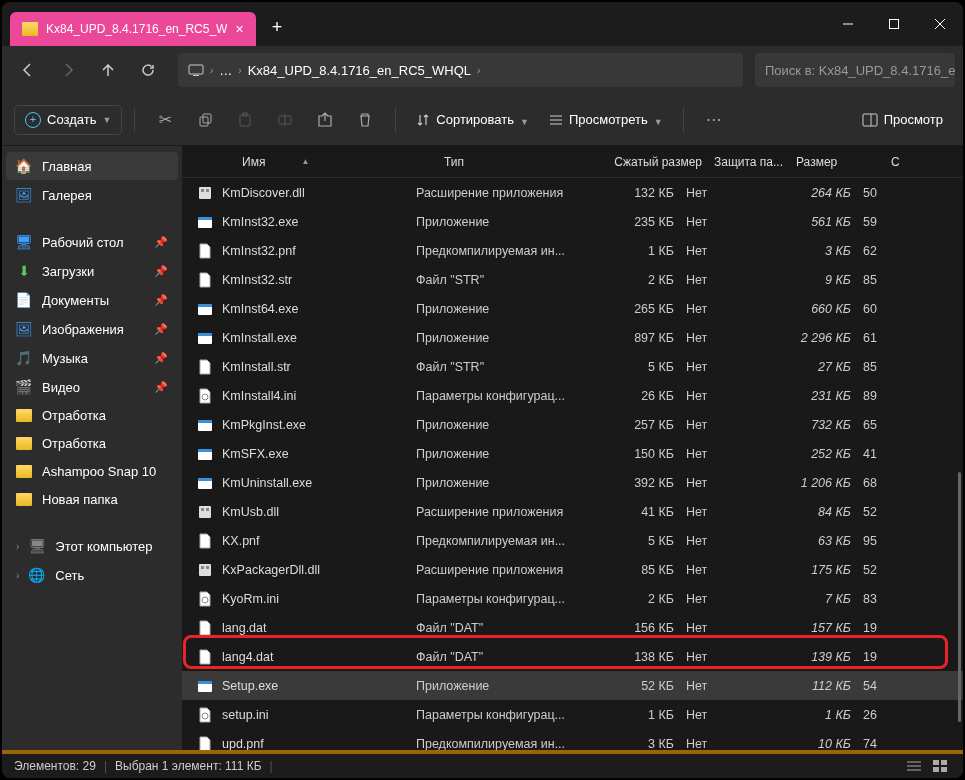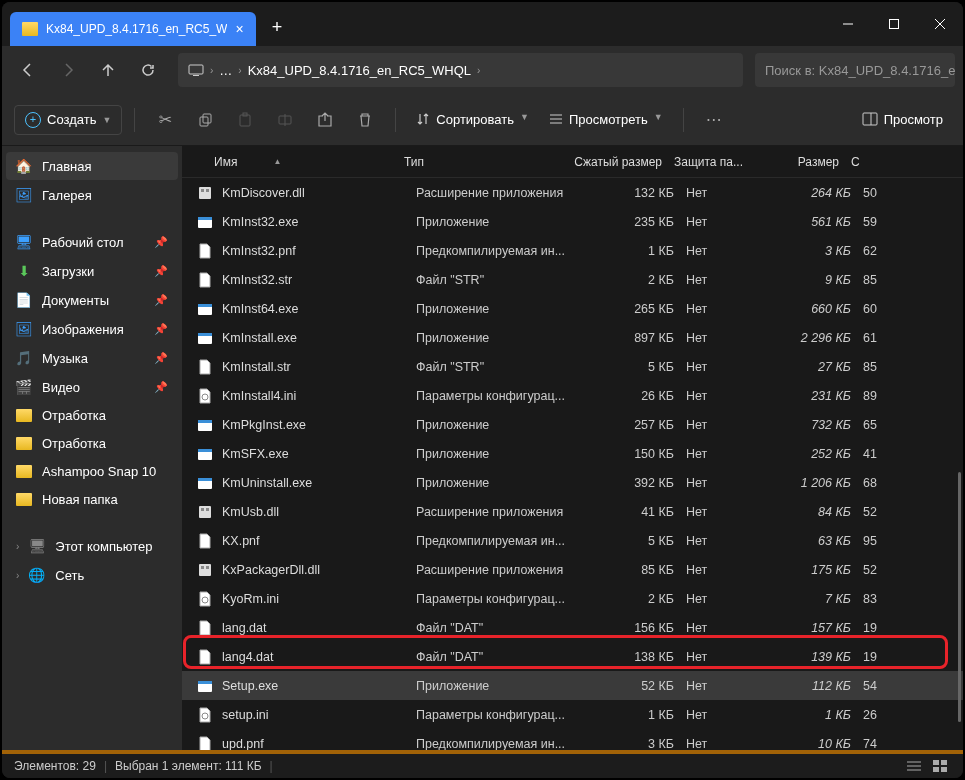--- a/index.html
+++ b/index.html
@@ -1,63 +1,63 @@
 <!DOCTYPE html>
 <html><head>
 <meta charset="utf-8">
 <style>
 * { margin: 0; padding: 0; box-sizing: border-box; font-family: 'Segoe UI', sans-serif; }
 body { background: #000; width: 965px; height: 780px; overflow: hidden; position: relative; }
 .window { width: 961px; height: 776px; margin: 2px; background: #1c1c1c; border-radius: 8px; display: flex; flex-direction: column; overflow: hidden; }
 .titlebar { height: 44px; display: flex; align-items: center; background: #1c1c1c; }
-.tab { background: #3b82f6; height: 34px; margin-top: 10px; margin-left: 8px; border-radius: 6px 6px 0 0; display: flex; align-items: center; padding: 0 12px; gap: 8px; min-width: 200px; }
+.tab { background: #ec4899; height: 34px; margin-top: 10px; margin-left: 8px; border-radius: 6px 6px 0 0; display: flex; align-items: center; padding: 0 12px; gap: 8px; min-width: 200px; }
 .folder-icon-y { width: 16px; height: 14px; background: linear-gradient(#ffd968, #e8b820); border-radius: 1px; }
 .tab-title { color: #fff; font-size: 12px; white-space: nowrap; overflow: hidden; }
 .tab-close { color: #fff; font-size: 14px; margin-left: auto; cursor: pointer; }
 .new-tab { color: #fff; font-size: 18px; margin-left: 16px; margin-top: 6px; cursor: pointer; }
 .win-controls { margin-left: auto; display: flex; }
 .win-btn { width: 46px; height: 44px; display: flex; align-items: center; justify-content: center; color: #fff; font-size: 12px; cursor: pointer; }
 .addrbar { height: 48px; background: #2c2c2c; display: flex; align-items: center; padding: 0 8px; gap: 4px; }
 .nav-btn { width: 36px; height: 36px; display: flex; align-items: center; justify-content: center; color: #ccc; cursor: pointer; border-radius: 4px; }
 .breadcrumb { flex: 1; height: 34px; background: #383838; border-radius: 4px; display: flex; align-items: center; padding: 0 10px; color: #fff; font-size: 13px; gap: 6px; margin: 0 8px; }
 .bc-chev { color: #999; font-size: 10px; }
 .search { width: 200px; height: 34px; background: #383838; border-radius: 4px; display: flex; align-items: center; padding: 0 10px; color: #999; font-size: 13px; overflow: hidden; white-space: nowrap; }
 .toolbar { height: 52px; background: #2c2c2c; border-bottom: 1px solid #1a1a1a; display: flex; align-items: center; padding: 0 12px; gap: 4px; }
 .tb-create { display: flex; align-items: center; gap: 6px; padding: 6px 10px; color: #fff; font-size: 13px; border: 1px solid #444; border-radius: 4px; cursor: pointer; }
 .plus-circle { width: 16px; height: 16px; border: 1.5px solid #4cc2ff; border-radius: 50%; display: flex; align-items: center; justify-content: center; color: #4cc2ff; font-size: 11px; line-height: 1; }
 .tb-sep { width: 1px; height: 24px; background: #444; margin: 0 8px; }
 .tb-icon { width: 36px; height: 36px; display: flex; align-items: center; justify-content: center; color: #aaa; cursor: pointer; border-radius: 4px; font-size: 16px; }
 .tb-icon.disabled { color: #555; }
-.tb-sort { display: flex; align-items: flex-start; gap: 6px; padding: 6px 8px; color: #fff; font-size: 13px; cursor: pointer; }
+.tb-sort { display: flex; align-items: flex-end; gap: 6px; padding: 6px 8px; color: #fff; font-size: 13px; cursor: pointer; }
 .tb-chev { font-size: 9px; color: #999; }
 .tb-spacer { flex: 1; }
 .content { flex: 1; display: flex; background: #191919; overflow: hidden; }
 .sidebar { width: 180px; background: #2c2c2c; padding: 6px 4px; overflow-y: auto; }
 .sb-item { display: flex; align-items: center; gap: 10px; padding: 6px 10px; color: #fff; font-size: 13px; border-radius: 4px; cursor: pointer; margin-bottom: 1px; }
 .sb-item.active { background: #3a3a3a; }
 .sb-item .pin { margin-left: auto; color: #888; font-size: 11px; }
 .sb-spacer { height: 18px; }
 .ico { width: 16px; height: 16px; display: flex; align-items: center; justify-content: center; font-size: 14px; }
 .ico-home { color: #ff9a3c; }
 .ico-gal { color: #3ca0ff; }
 .ico-desk { color: #3ca0ff; }
 .ico-down { color: #5ac85a; }
 .ico-doc { color: #3ca0ff; }
 .ico-img { color: #3ca0ff; }
 .ico-mus { color: #ff4a8a; }
 .ico-vid { color: #b84aff; }
 .ico-fold { width: 16px; height: 13px; background: linear-gradient(#ffd968, #e8b820); border-radius: 1px; }
 .ico-pc { color: #888; }
 .main { flex: 1; display: flex; flex-direction: column; background: #191919; overflow: hidden; position: relative; }
-.header-row { display: flex; align-items: center; height: 32px; padding-left: 2px; color: #ddd; font-size: 12px; border-bottom: 1px solid #2a2a2a; }
+.header-row { display: flex; align-items: center; height: 32px; padding-left: 30px; color: #ddd; font-size: 12px; border-bottom: 1px solid #2a2a2a; }
 .col-name { width: 220px; display: flex; align-items: center; gap: 4px; }
-.col-type { width: 160px; }
+.col-type { width: 160px; margin-left: 12px; }
 .col-comp { width: 110px; text-align: right; padding-right: 12px; }
 .col-prot { width: 82px; }
-.col-size { width: 95px; text-align: right; padding-right: 12px; }
+.col-size { width: 95px; padding-right: 12px; }
 .col-last { width: 20px; }
 .sort-arrow { font-size: 8px; color: #999; margin-left: 32px;}
 .file-list { flex: 1; overflow-y: auto; }
 .file-row { display: flex; align-items: center; height: 29px; padding-left: 14px; color: #ddd; font-size: 12.5px; cursor: pointer; }
 .file-row.selected { background: #3a3a3a; }
 .f-icon { width: 18px; height: 18px; margin-right: 8px; display: flex; align-items: center; justify-content: center; font-size: 13px; }
 .f-name { width: 194px; white-space: nowrap; overflow: hidden; }
 .f-type { width: 160px; white-space: nowrap; overflow: hidden; color: #ccc; }
 .f-comp { width: 110px; text-align: right; padding-right: 12px; color: #ccc; }
 .f-prot { width: 82px; color: #ccc; }

